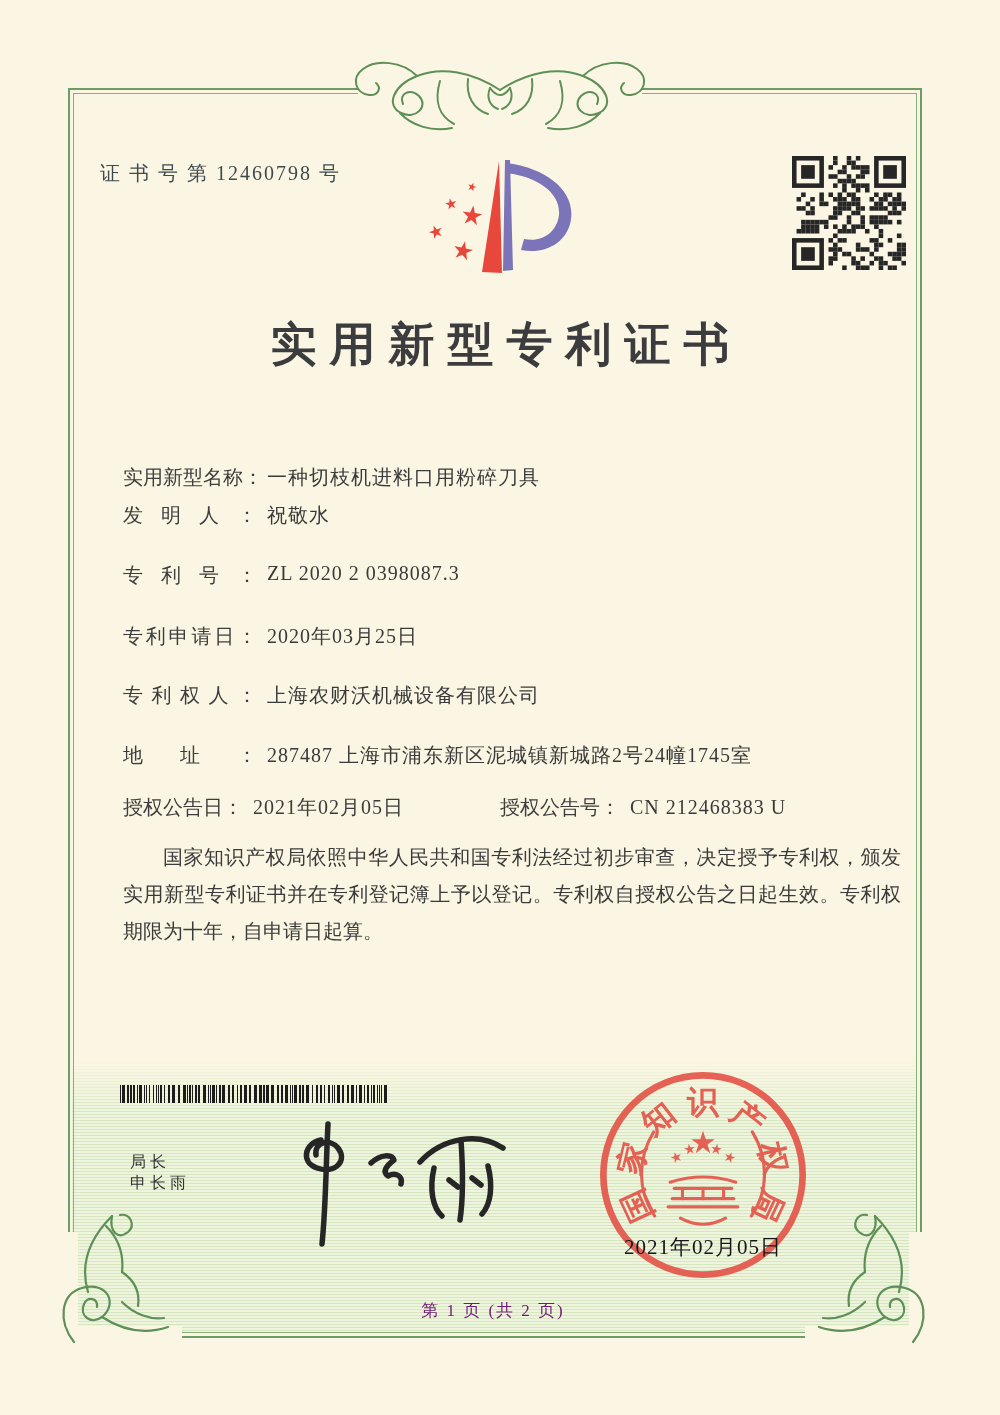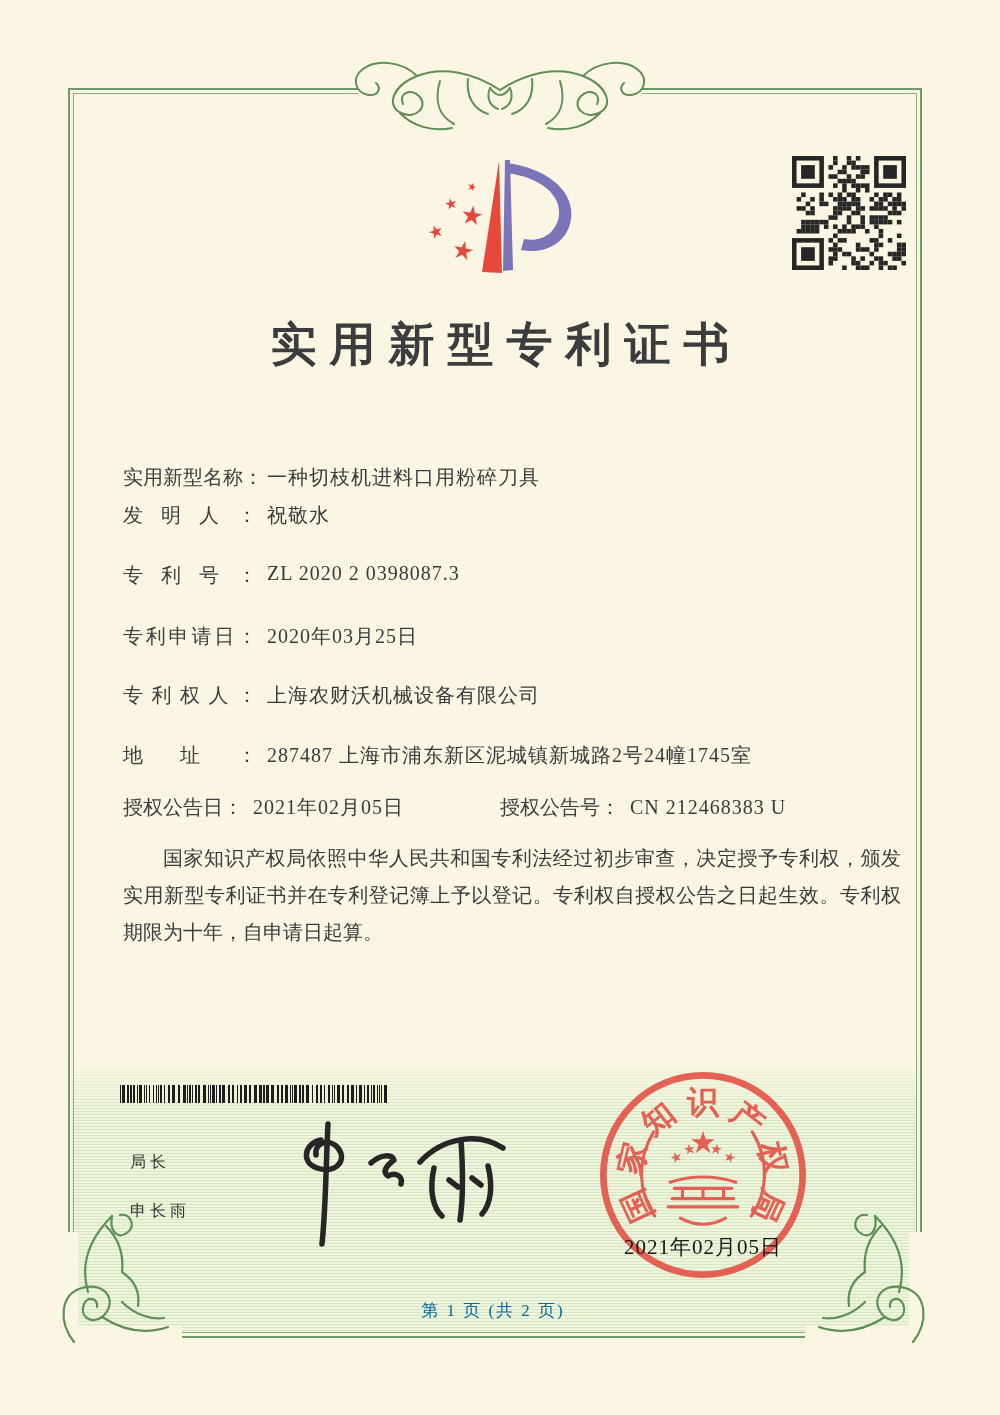--- a/index.html
+++ b/index.html
@@ -21,35 +21,35 @@
   .title{position:absolute;left:0;top:314px;width:1000px;text-align:center;font-size:46px;font-weight:bold;
          color:#3c3c3e;letter-spacing:13px;text-indent:13px;z-index:4;}
 
   .fields{position:absolute;left:123px;top:0;width:790px;z-index:4;font-size:20px;color:#3a3a3a;}
   .frow{position:absolute;left:0;white-space:nowrap;}
   .flabel{display:inline-block;width:134px;text-align:justify;text-align-last:justify;color:#3d3d3d;vertical-align:top;}
   .fvalue{margin-left:10px;letter-spacing:1px;}
   .grant2{position:absolute;left:377px;top:0;white-space:nowrap;}
   .glabel{color:#3d3d3d;}
 
-  .paras{position:absolute;left:123px;top:840px;width:778px;z-index:4;font-size:20px;line-height:37px;color:#3a3a3a;text-align:justify;}
+  .paras{position:absolute;left:123px;top:840px;width:778px;z-index:4;font-size:20px;line-height:37px;color:#3a3a3a;text-align:justify;font-family:Liberation Mono, monospace;}
   .paras p{margin:0;text-indent:2em;}
 
   .barcode{position:absolute;left:120px;top:1085px;z-index:4;}
 
   .director{position:absolute;left:130px;top:1152px;z-index:4;font-size:16px;color:#333;letter-spacing:4px;}
-  .director .name{margin-top:28px;text-align:right;}
+  .director .name{margin-top:0;text-align:right;}
 
   .sig{position:absolute;left:265px;top:1118px;z-index:5;}
 
   .seal{position:absolute;left:590px;top:1062px;z-index:5;opacity:.93;}
   .sealdate{position:absolute;left:600px;top:1233px;width:206px;text-align:center;z-index:6;
             font-size:21px;color:#161616;letter-spacing:1px;}
 
-  .pagefoot{position:absolute;left:68px;top:1299px;width:850px;text-align:center;z-index:4;font-size:17px;color:#0369a1;letter-spacing:2px;}
+  .pagefoot{position:absolute;left:68px;top:1299px;width:850px;text-align:center;z-index:4;font-size:17px;color:#701a75;letter-spacing:2px;}
   .backnote{position:absolute;left:0;top:1358px;width:1000px;text-align:center;z-index:4;font-size:19px;color:#343434;letter-spacing:5px;}
 
   .logo{position:absolute;left:405px;top:150px;z-index:4;}
   .qr{position:absolute;left:792px;top:156px;z-index:4;}
   .garland-top{position:absolute;left:340px;top:52px;z-index:3;}
   .flourish-bl{position:absolute;left:52px;top:1198px;z-index:3;}
   .flourish-br{position:absolute;left:800px;top:1198px;z-index:3;}
 </style>
 </head>
 <body>
@@ -93,20 +93,21 @@
           <path d="M70,74 C82,82 88,94 86,108"></path>
         </g>
       </g>
     </defs>
     <use href="#flr"></use>
   </svg>
   <svg class="flourish-br" width="135" height="152" viewBox="0 0 135 152">
     <use href="#flr" transform="translate(135,0) scale(-1,1)"></use>
   </svg>
 
+  <div class="certno">证 书 号 第 12460798 号</div>
 
   <svg class="logo" width="190" height="140" viewBox="0 0 190 140">
     <defs>
       <path id="st" d="M0,-1 L0.2245,-0.309 L0.9511,-0.309 L0.3633,0.118 L0.5878,0.809 L0,0.382 L-0.5878,0.809 L-0.3633,0.118 L-0.9511,-0.309 L-0.2245,-0.309 Z"></path>
     </defs>
     <use href="#st" transform="translate(67,37) scale(4.5) rotate(18)" fill="#e8483c"></use>
     <use href="#st" transform="translate(46,54) scale(6) rotate(-12)" fill="#e8483c"></use>
     <use href="#st" transform="translate(67,66) scale(10.5) rotate(8)" fill="#e8483c"></use>
     <use href="#st" transform="translate(31,82) scale(7) rotate(-20)" fill="#e8483c"></use>
     <use href="#st" transform="translate(58,101) scale(10) rotate(12)" fill="#e8483c"></use>

